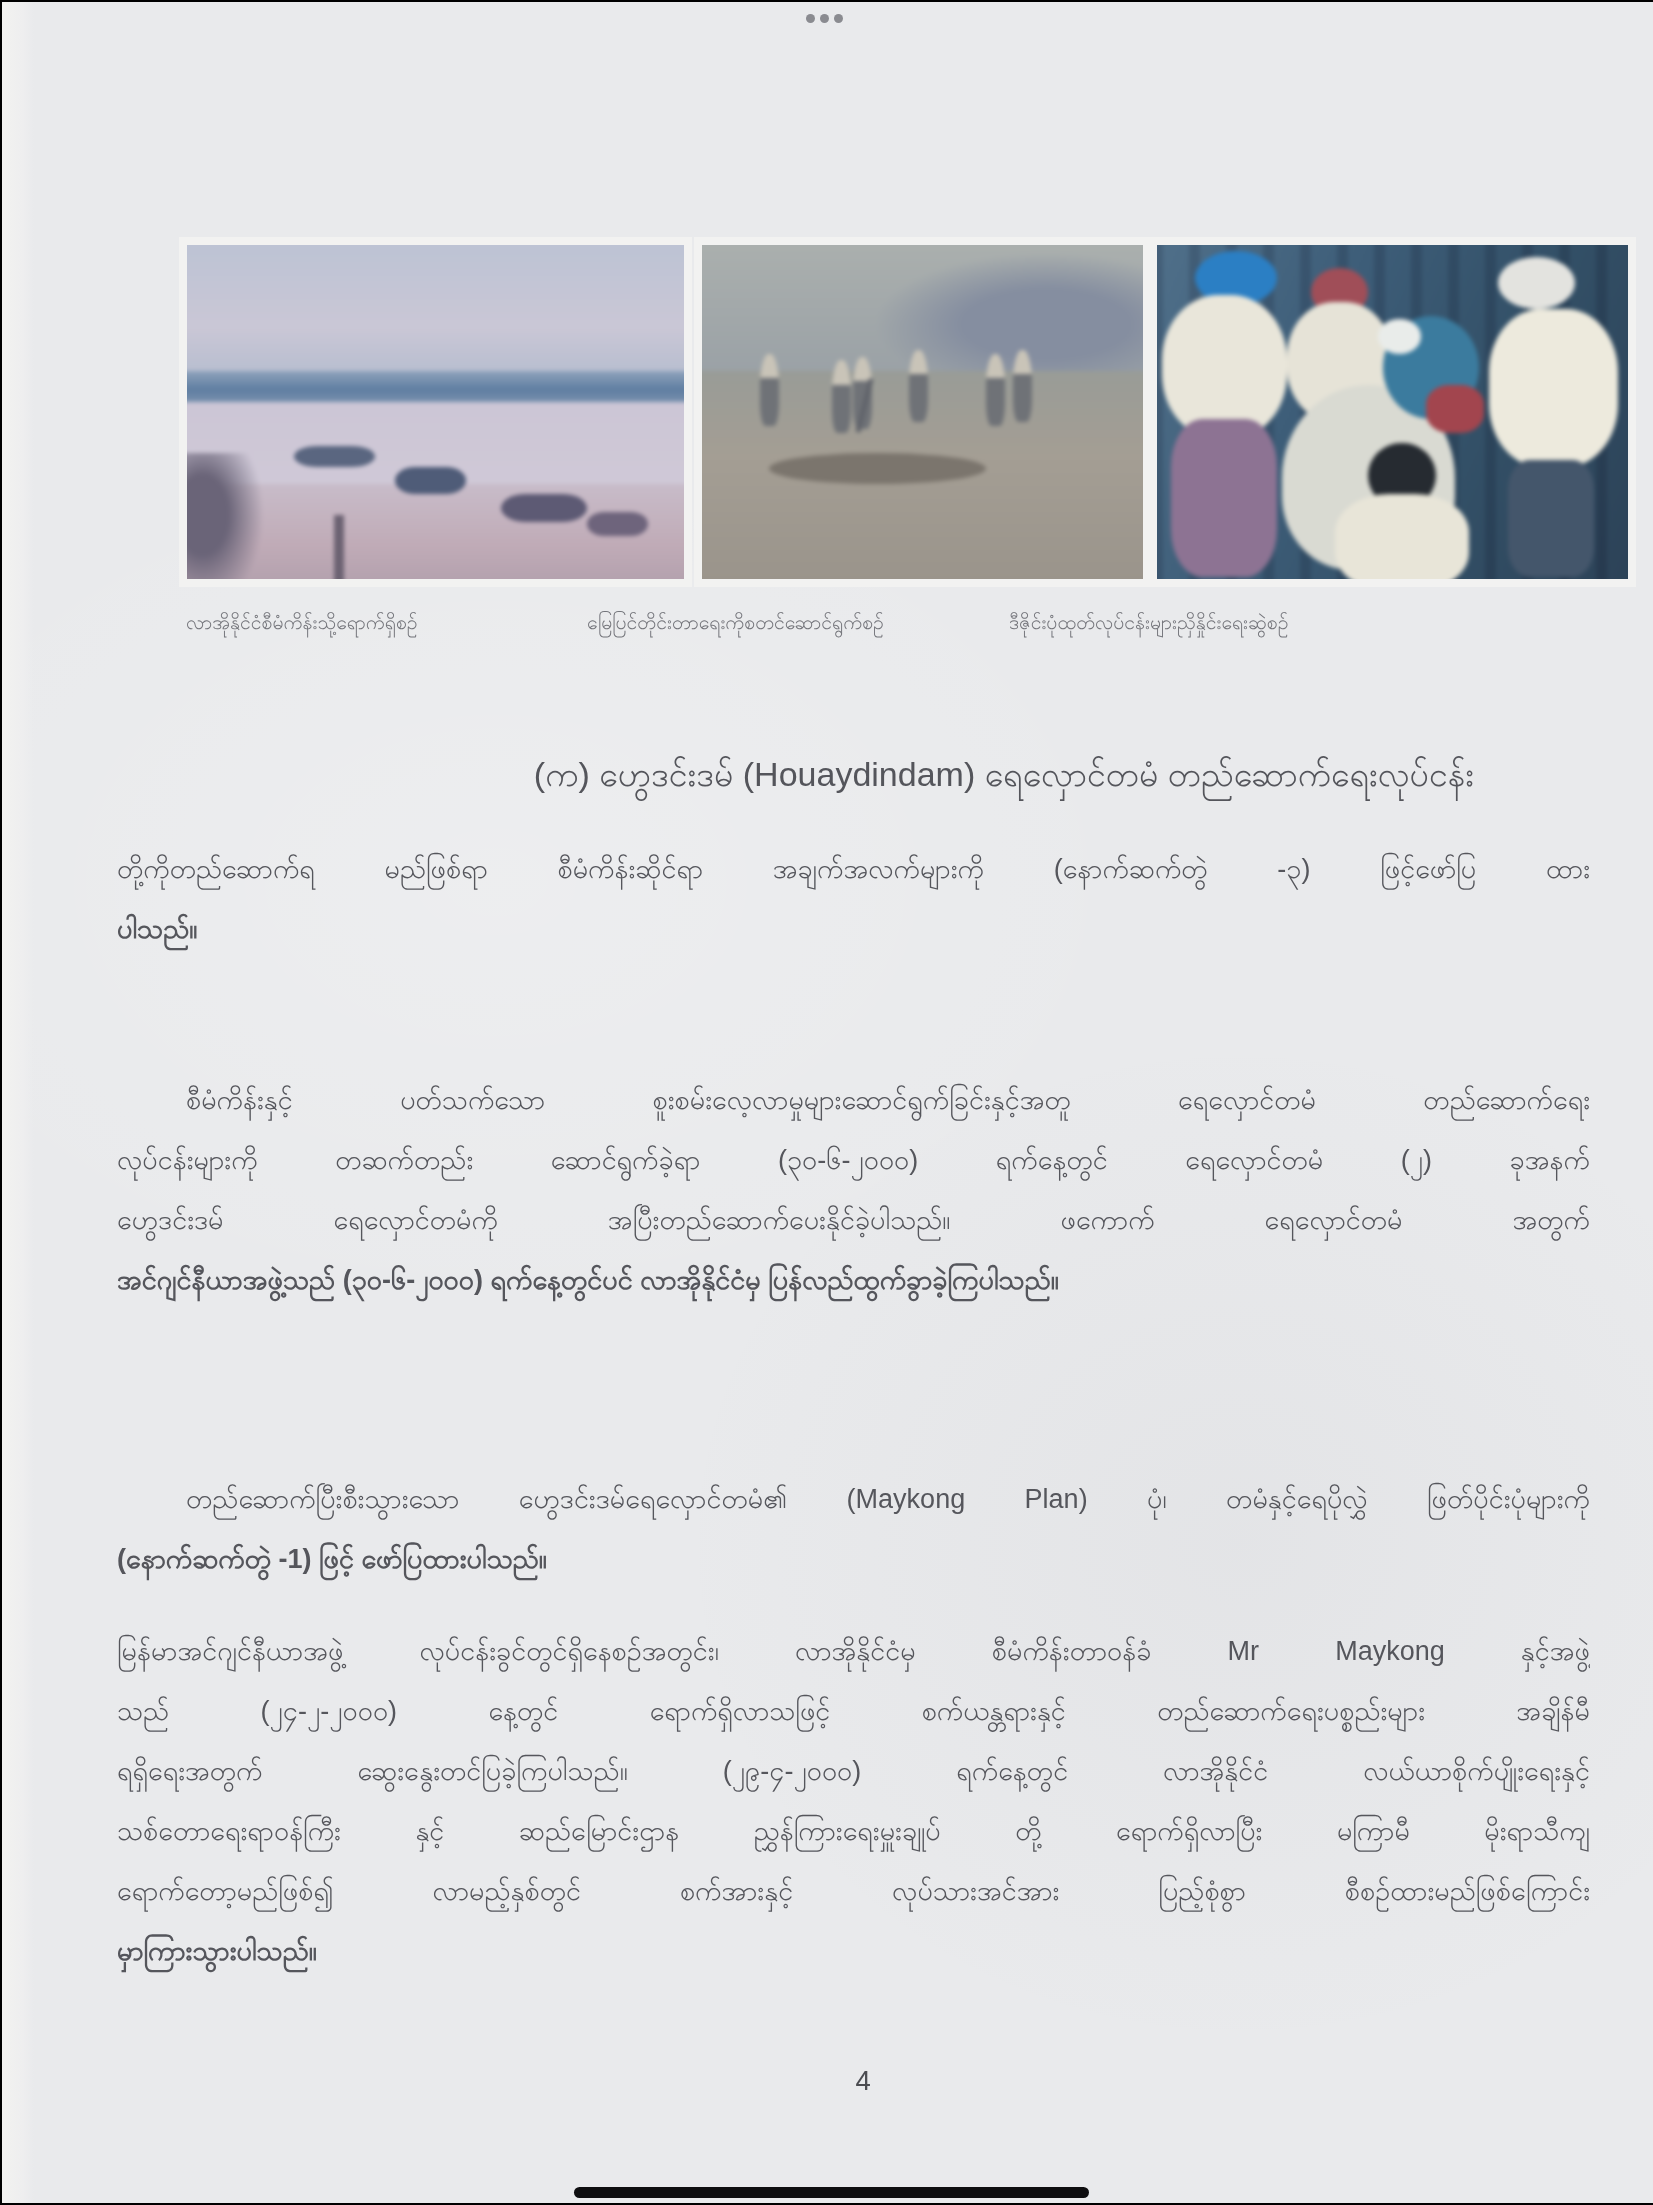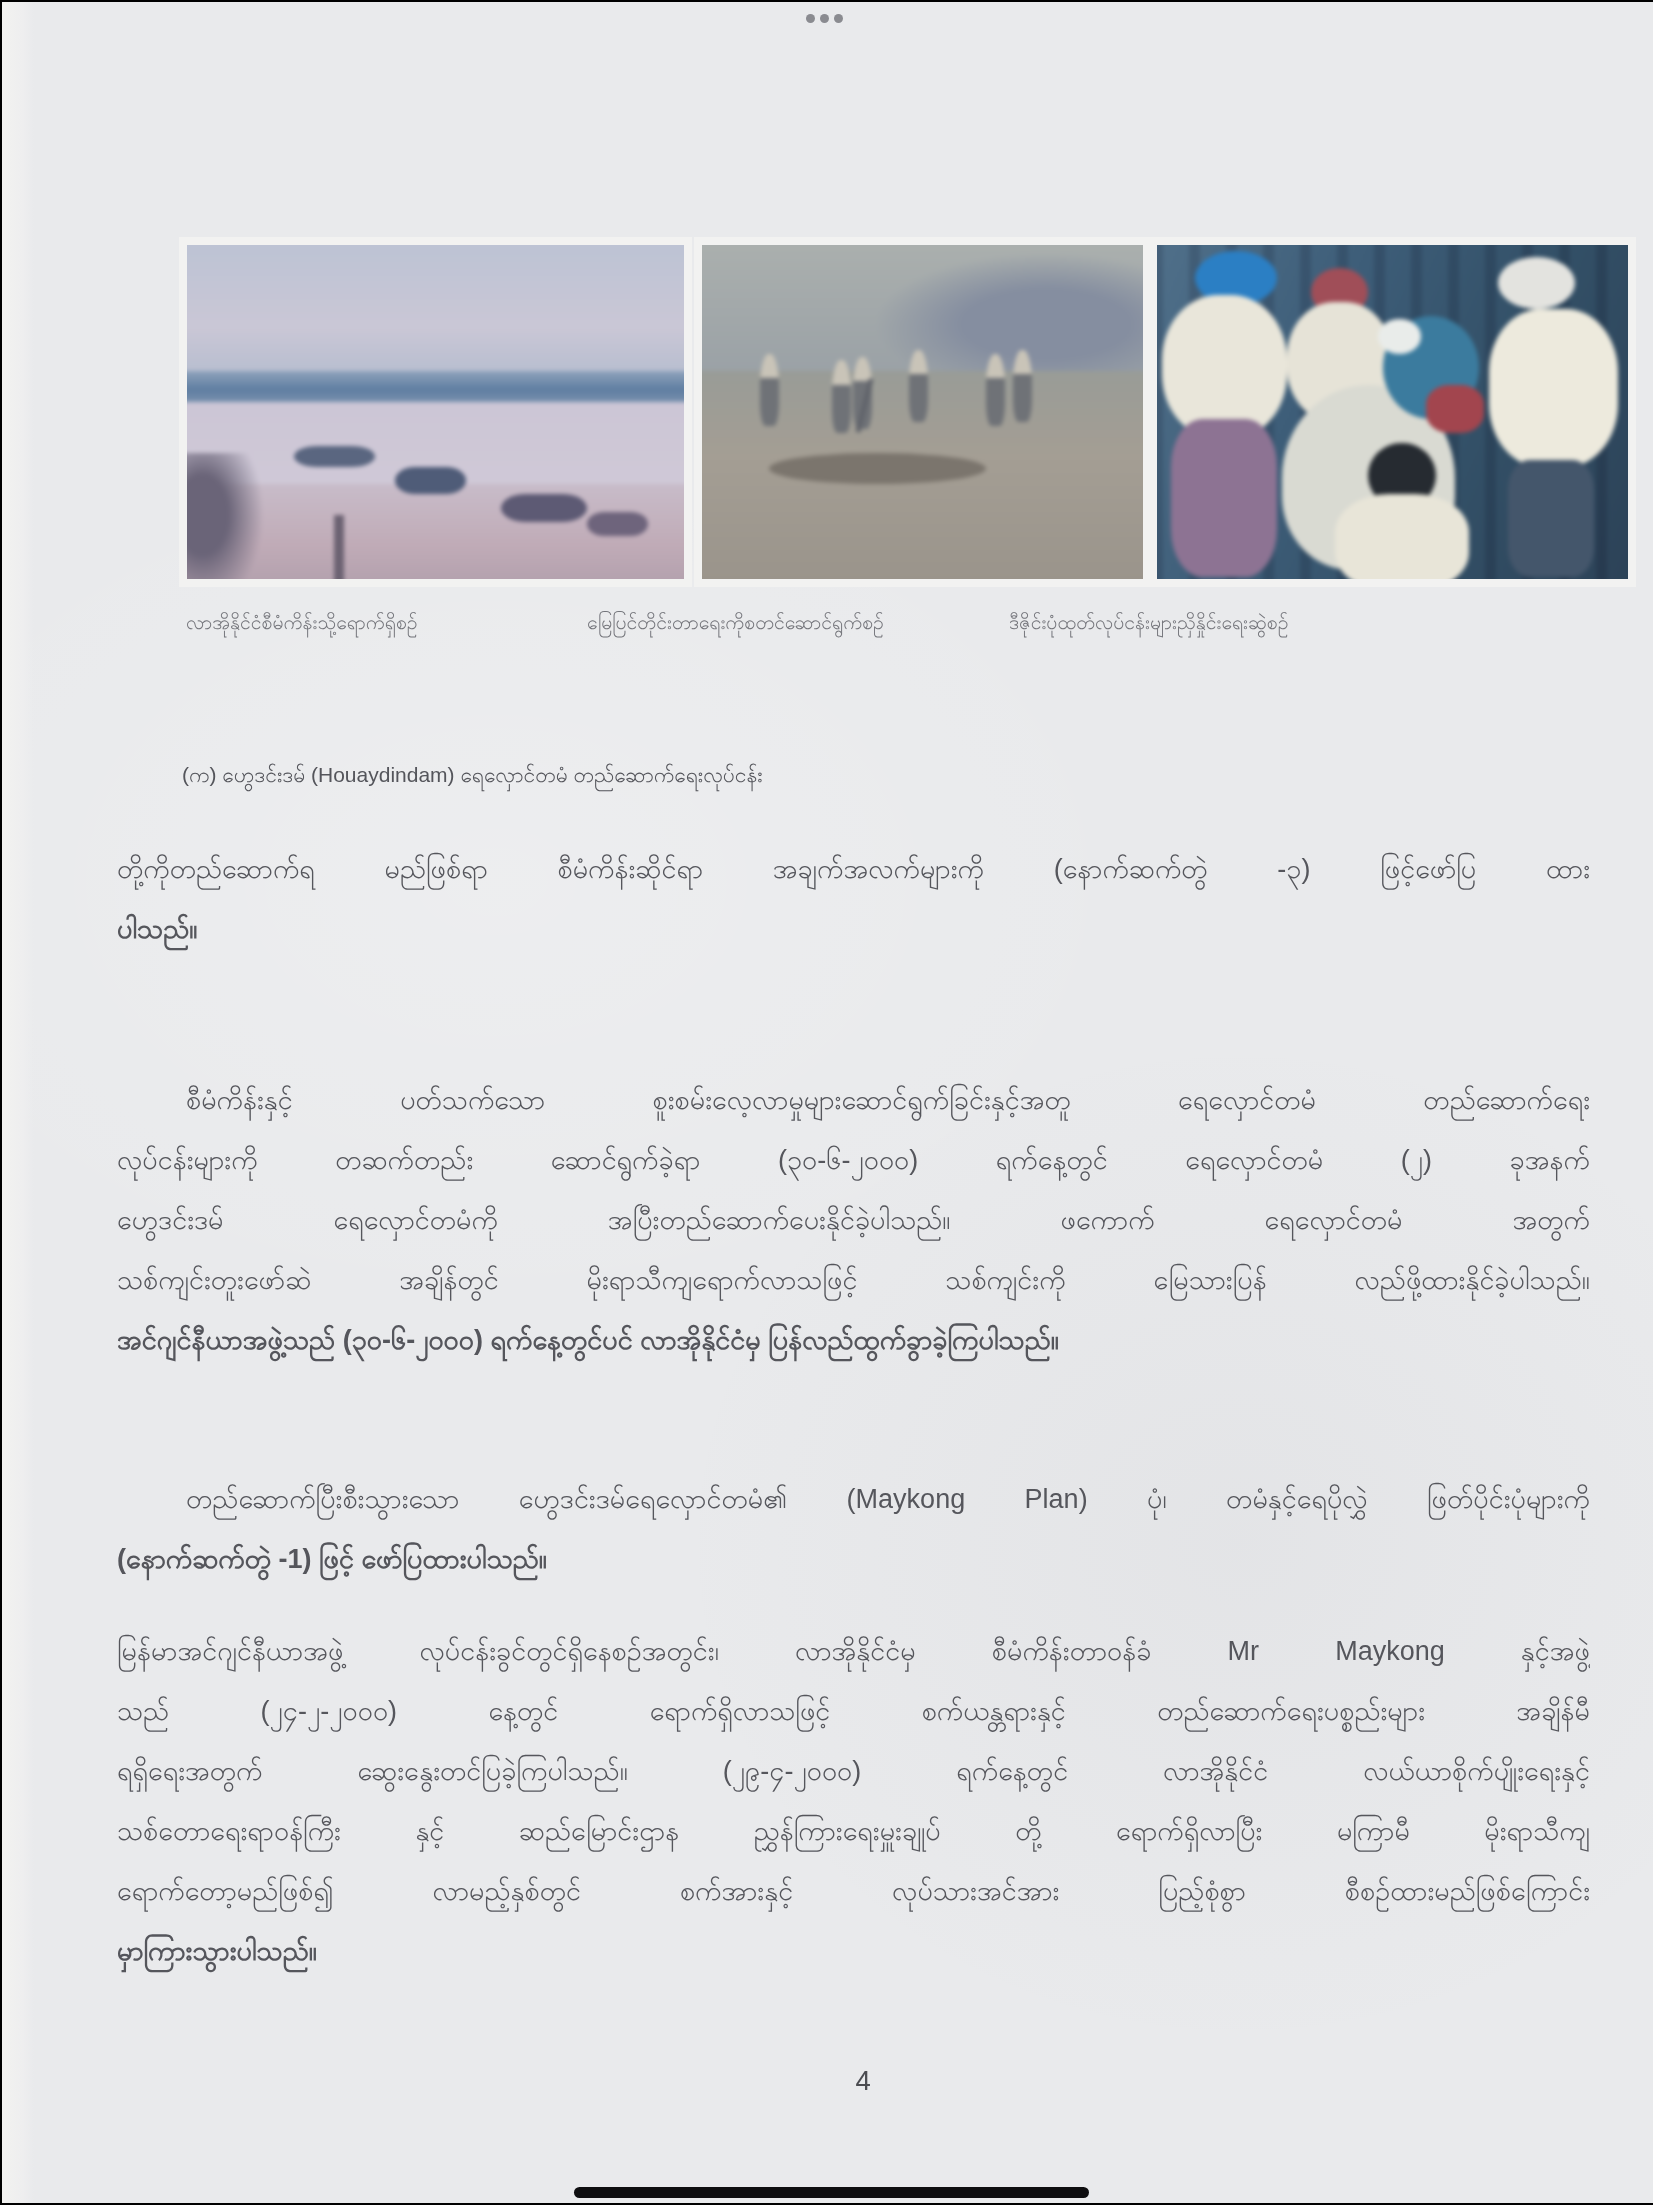--- a/index.html
+++ b/index.html
@@ -67,21 +67,21 @@
   .ph3 .head{left:45%;top:59%;width:14%;height:19%;background:#262b31;border-radius:50%;}
   .ph3 .shoulders{left:38%;top:74%;width:28%;height:28%;background:#e8e5d8;border-radius:40%;}
   
   .caption{position:absolute;top:604px;height:39px;font-size:19.4px;line-height:36px;color:#74757b;
     white-space:nowrap;overflow:hidden;}
   .cap1{left:186px;width:333px;}
   .cap2{left:587px;width:410px;}
   .cap3{left:1009px;width:394px;}
   
   .heading{position:absolute;left:182px;top:751px;width:1292px;height:50px;
-    font-size:21px;line-height:47px;color:#54555b;white-space:nowrap;overflow:hidden;}
+    font-size:34px;line-height:47px;color:#54555b;white-space:nowrap;overflow:hidden;text-align:right;}
   
   .para{position:absolute;left:117px;width:1473px;color:#55565c;font-size:27px;}
   .para .line{height:60px;line-height:60px;white-space:nowrap;overflow:hidden;
     text-align:justify;text-align-last:justify;}
   .para .line.end{text-align-last:left;font-weight:bold;}
   .para .line.ind{padding-left:69px;}
   .p1{top:839px;} .p2{top:1070px;} .p3{top:1469px;} .p4{top:1621px;}
   
   .pagenum{position:absolute;left:839px;top:2063px;width:48px;height:36px;
     font-size:27.4px;line-height:36px;color:#4b4c51;text-align:center;}
@@ -161,21 +161,20 @@
 
   <div class="para p1">
     <div class="line">တို့ကိုတည်ဆောက်ရ မည်ဖြစ်ရာ စီမံကိန်းဆိုင်ရာ အချက်အလက်များကို (နောက်ဆက်တွဲ -၃) ဖြင့်ဖော်ပြ ထား</div>
     <div class="line end">ပါသည်။</div>
   </div>
 
   <div class="para p2">
     <div class="line ind">စီမံကိန်းနှင့် ပတ်သက်သော စူးစမ်းလေ့လာမှုများဆောင်ရွက်ခြင်းနှင့်အတူ ရေလှောင်တမံ တည်ဆောက်ရေး</div>
     <div class="line">လုပ်ငန်းများကို တဆက်တည်း ဆောင်ရွက်ခဲ့ရာ (၃၀-၆-၂၀၀၀) ရက်နေ့တွင် ရေလှောင်တမံ (၂) ခုအနက်</div>
     <div class="line">ဟွေဒင်းဒမ် ရေလှောင်တမံကို အပြီးတည်ဆောက်ပေးနိုင်ခဲ့ပါသည်။ ဖကောက် ရေလှောင်တမံ အတွက်</div>
-    <div class="line">သစ်ကျင်းတူးဖော်ဆဲ အချိန်တွင် မိုးရာသီကျရောက်လာသဖြင့် သစ်ကျင်းကို မြေသားပြန် လည်ဖို့ထားနိုင်ခဲ့ပါသည်။</div>
     <div class="line end">အင်ဂျင်နီယာအဖွဲ့သည် (၃၀-၆-၂၀၀၀) ရက်နေ့တွင်ပင် လာအိုနိုင်ငံမှ ပြန်လည်ထွက်ခွာခဲ့ကြပါသည်။</div>
   </div>
 
   <div class="para p3">
     <div class="line ind">တည်ဆောက်ပြီးစီးသွားသော ဟွေဒင်းဒမ်ရေလှောင်တမံ၏ (Maykong Plan) ပုံ၊ တမံနှင့်ရေပိုလွှဲ ဖြတ်ပိုင်းပုံများကို</div>
     <div class="line end">(နောက်ဆက်တွဲ -1) ဖြင့် ဖော်ပြထားပါသည်။</div>
   </div>
 
   <div class="para p4">
     <div class="line">မြန်မာအင်ဂျင်နီယာအဖွဲ့ လုပ်ငန်းခွင်တွင်ရှိနေစဉ်အတွင်း၊ လာအိုနိုင်ငံမှ စီမံကိန်းတာဝန်ခံ Mr Maykong နှင့်အဖွဲ့</div>

